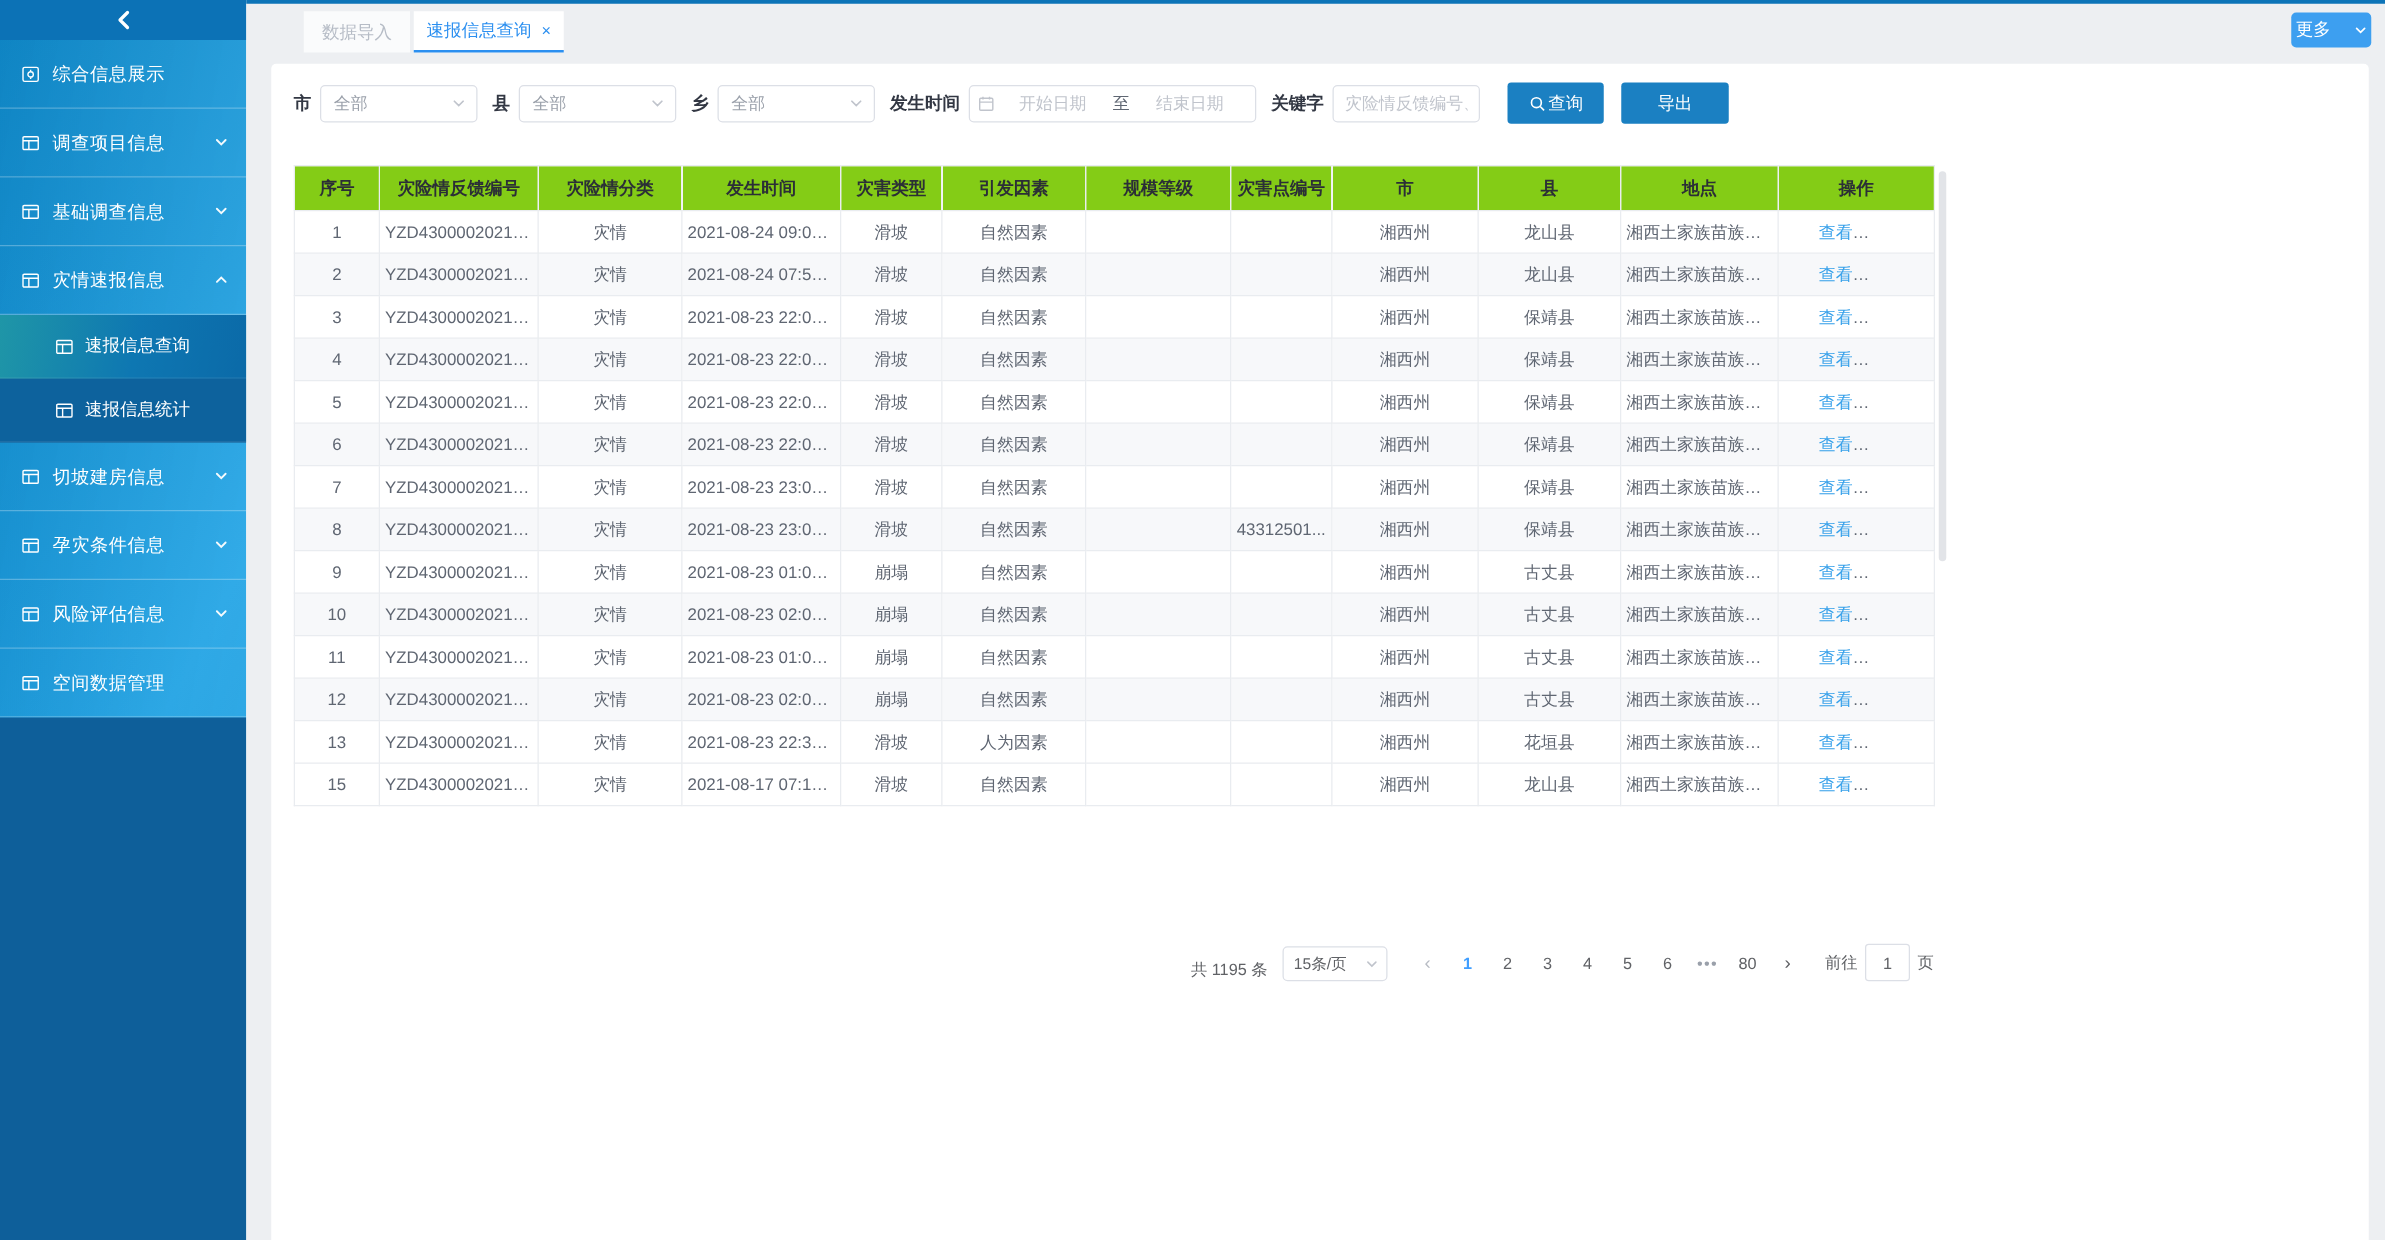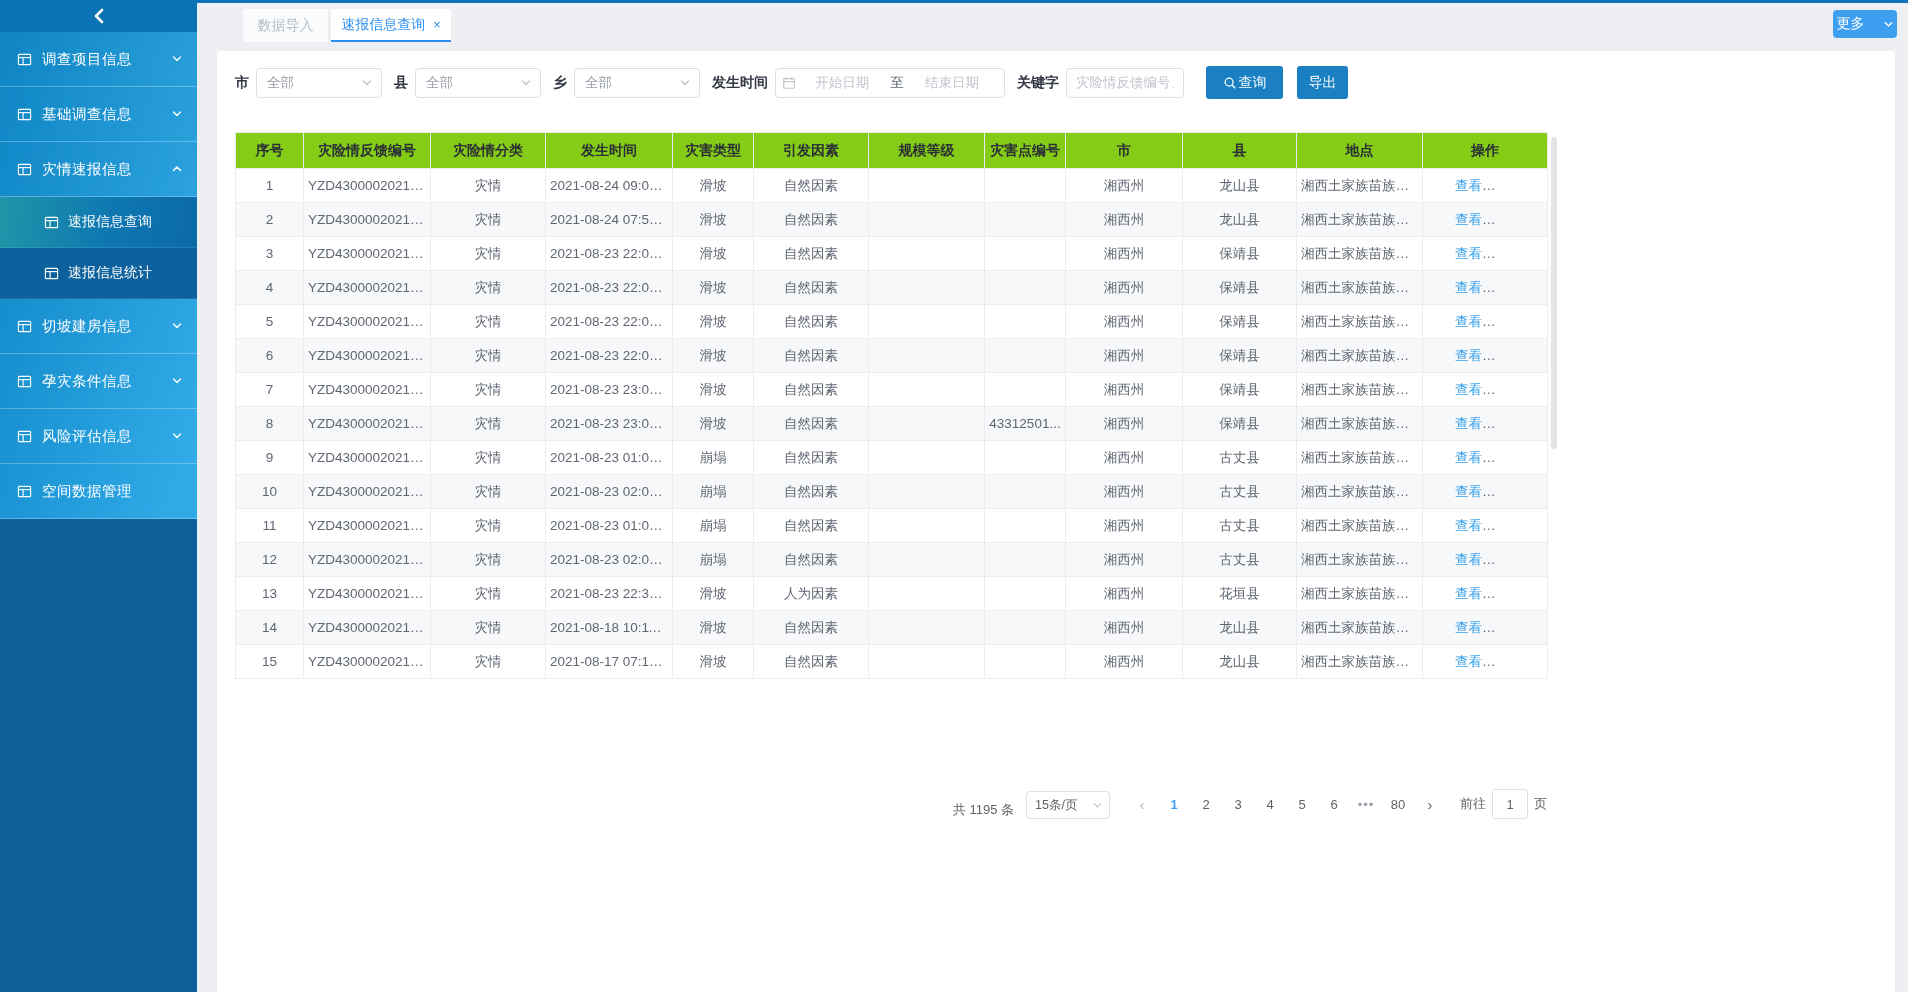--- a/index.html
+++ b/index.html
@@ -47,21 +47,21 @@
   .daterange{width:230px;height:30px;border:1px solid #dcdfe6;border-radius:4px;box-sizing:border-box;
     display:flex;align-items:center;padding:0 6px;cursor:pointer;}
   .daterange .ph{flex:1;text-align:center;font-size:13.5px;color:#c0c4cc;}
   .daterange .sep{font-size:13.5px;color:#5f6672;padding:0 2px;}
   .kw-input{width:118px;height:30px;border:1px solid #dcdfe6;border-radius:4px;box-sizing:border-box;
     padding:0 9px;font-size:13.5px;color:#606266;outline:none;font-family:inherit;}
   .kw-input::placeholder{color:#c0c4cc;}
   .btn{height:33px;border:none;border-radius:3px;background:#1b80c2;color:#fff;font-size:14px;
     display:flex;align-items:center;justify-content:center;gap:2px;cursor:pointer;font-family:inherit;}
   .btn-query{width:77px;margin-left:22px;}
-  .btn-export{width:51px;margin-left:14px;}
+  .btn-export{width:86px;margin-left:14px;}
 
   
   .tablewrap{position:relative;margin:25px 0 0 18px;width:1312px;}
   table{border-collapse:collapse;table-layout:fixed;width:1312px;}
   th,td{border:1px solid #e9ecf0;text-align:center;white-space:nowrap;overflow:hidden;text-overflow:ellipsis;
     padding:0 4px;box-sizing:border-box;}
   th{height:36px;font-size:14px;color:#2b2f36;font-weight:bold;background:#84cc16;font-family:Liberation Serif, serif;}
   td{height:34px;font-size:13.5px;color:#5f6672;}
   tr.stripe td{background:#f7f8fa;}
   .lnk{cursor:pointer;font-size:13.5px;margin-left:28px;}
@@ -90,20 +90,33 @@
 
 <div class="page">
 
   <aside class="sidebar">
     <div class="collapse-bar">
       <svg width="14" height="16" viewBox="0 0 14 16">
           <path d="M10 2 L4 8 L10 14" fill="none" stroke="#fff" stroke-width="2.6" stroke-linecap="round" stroke-linejoin="round"></path>
         </svg>
     </div>
     <nav>
+        <div class="m-item">
+          <span class="micon">
+            <svg width="15" height="15" viewBox="0 0 16 16">
+              <g fill="none" stroke="#fff" stroke-width="1.2">
+                <rect x="1.5" y="2" width="13" height="12" rx="1.5"></rect>
+                <circle cx="8" cy="8" r="2.3"></circle>
+                <line x1="8" y1="4" x2="8" y2="5.5"></line>
+                <line x1="8" y1="10.5" x2="8" y2="12"></line>
+              </g>
+            </svg>
+          </span>
+          <span class="lbl">综合信息展示</span>
+        </div>
         <div class="m-item">
           <span class="micon">
             <svg width="15" height="15" viewBox="0 0 16 16">
               <g fill="none" stroke="#fff" stroke-width="1.2">
                 <rect x="1.5" y="2.5" width="13" height="11" rx="1"></rect>
                 <line x1="1.5" y1="6" x2="14.5" y2="6"></line>
                 <line x1="6.5" y1="6" x2="6.5" y2="13.5"></line>
               </g>
             </svg>
           </span>
@@ -520,34 +533,20 @@
                 <td>2021-08-23 22:30:00</td>
                 <td>滑坡</td>
                 <td>人为因素</td>
                 <td></td>
                 <td></td>
                 <td>湘西州</td>
                 <td>花垣县</td>
                 <td>湘西土家族苗族自...</td>
                 <td><span class="lnk view">查看</span><span class="lnk edit">编辑</span></td>
               </tr>
-              <tr class="stripe">
-                <td>14</td>
-                <td>YZD43000020210...</td>
-                <td>灾情</td>
-                <td>2021-08-18 10:11:00</td>
-                <td>滑坡</td>
-                <td>自然因素</td>
-                <td></td>
-                <td></td>
-                <td>湘西州</td>
-                <td>龙山县</td>
-                <td>湘西土家族苗族自...</td>
-                <td><span class="lnk view">查看</span><span class="lnk edit">编辑</span></td>
-              </tr>
               <tr>
                 <td>15</td>
                 <td>YZD43000020210...</td>
                 <td>灾情</td>
                 <td>2021-08-17 07:12:00</td>
                 <td>滑坡</td>
                 <td>自然因素</td>
                 <td></td>
                 <td></td>
                 <td>湘西州</td>

